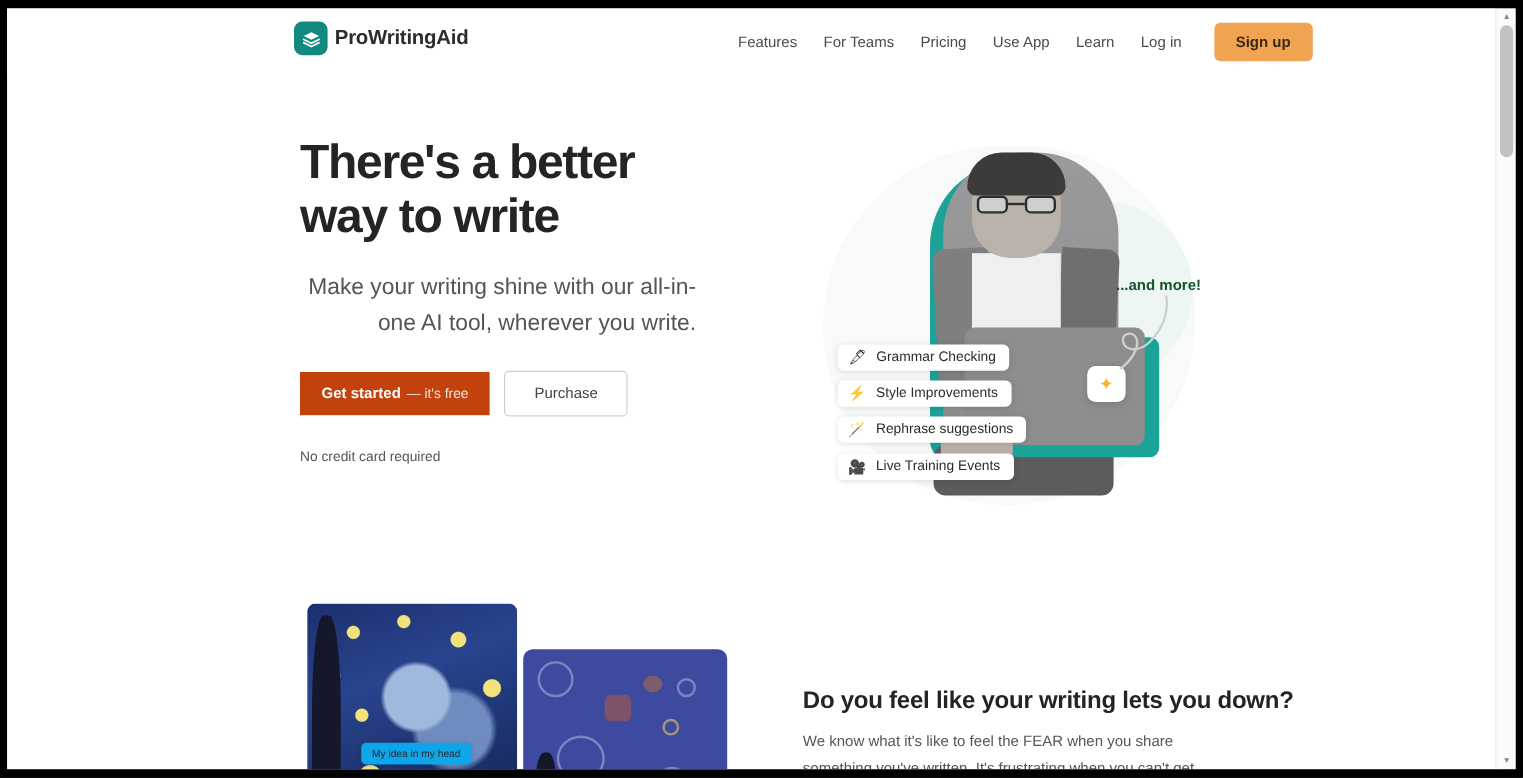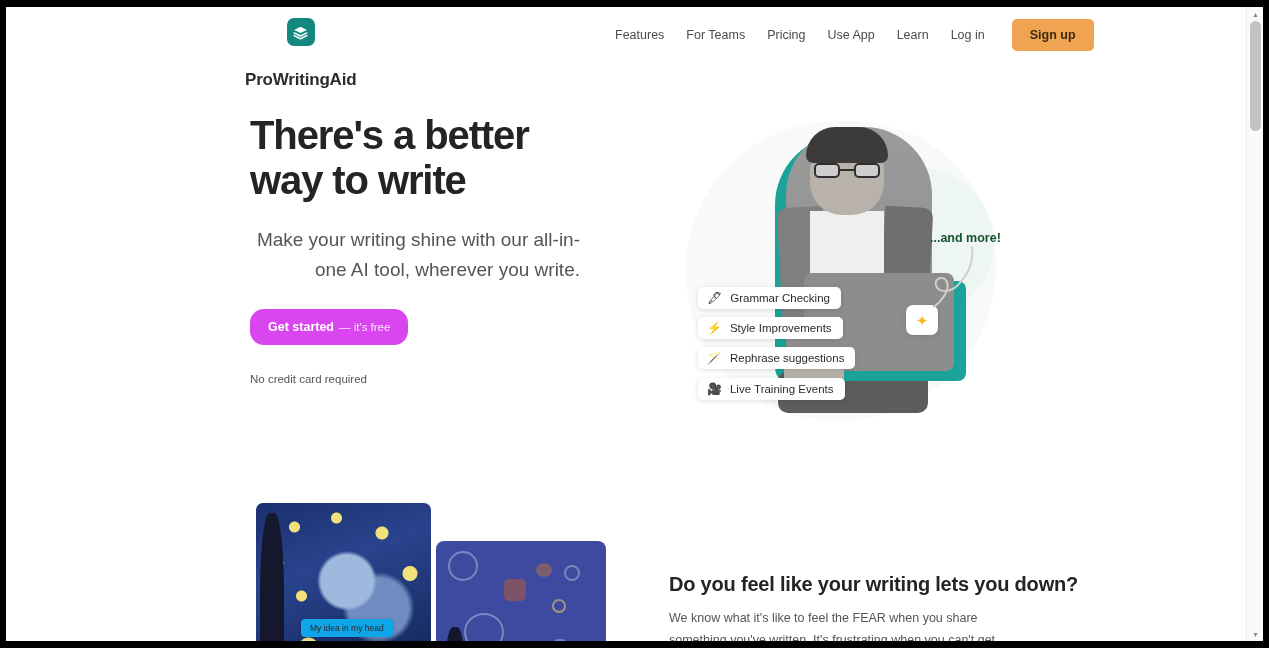--- a/index.html
+++ b/index.html
@@ -57,23 +57,22 @@
   
   .header {
     position: absolute;
     left: 0; top: 0;
     width: 1240px; height: 56px;
     background: #ffffff;
   }
   .brand {
     position: absolute;
     left: 239px; top: 11px;
-    display: flex; align-items: center; gap: 24px;
+    display: flex; align-items: center; gap: 6px;
     text-decoration: none;
-    flex-direction: column;
   }
   .brand-mark {
     width: 28px; height: 28px;
     border-radius: 7px;
     background: #12887f;
     display: flex; align-items: center; justify-content: center;
   }
   .brand-name {
     font-size: 17px;
     font-weight: 700;
@@ -130,24 +129,24 @@
     line-height: 1.6;
     color: #555555;
     width: 330px;
     text-align: right;
   }
   .hero-actions {
     margin-top: 24px;
     display: flex; align-items: center; gap: 12px;
   }
   .btn-primary {
-    background: #d946ef;
+    background: #c2410c;
     color: #ffffff;
     border: none;
-    border-radius: 14px;
+    border-radius: 0;
     font-size: 12.5px;
     font-weight: 700;
     padding: 11px 18px;
     cursor: pointer;
     white-space: nowrap;
   }
   .btn-primary .muted {
     font-weight: 400;
     opacity: .85;
     margin-left: 5px;
@@ -480,20 +479,21 @@
           <h1 class="hero-title">
             <span>There's a better</span><br>
             <span>way to write</span>
           </h1>
           <p class="hero-sub">Make your writing shine with our all-in-one AI tool, wherever you write.</p>
 
           <div class="hero-actions">
             <button class="btn-primary">
               <span>Get started</span><span class="muted">— it's free</span>
             </button>
+            <button class="btn-secondary">Purchase</button>
           </div>
 
           <p class="hero-note">No credit card required</p>
         </div>
 
         <div class="hero-art">
           <div class="art-blob"></div>
           <div class="art-blob2"></div>
 
           <div class="art-person">

